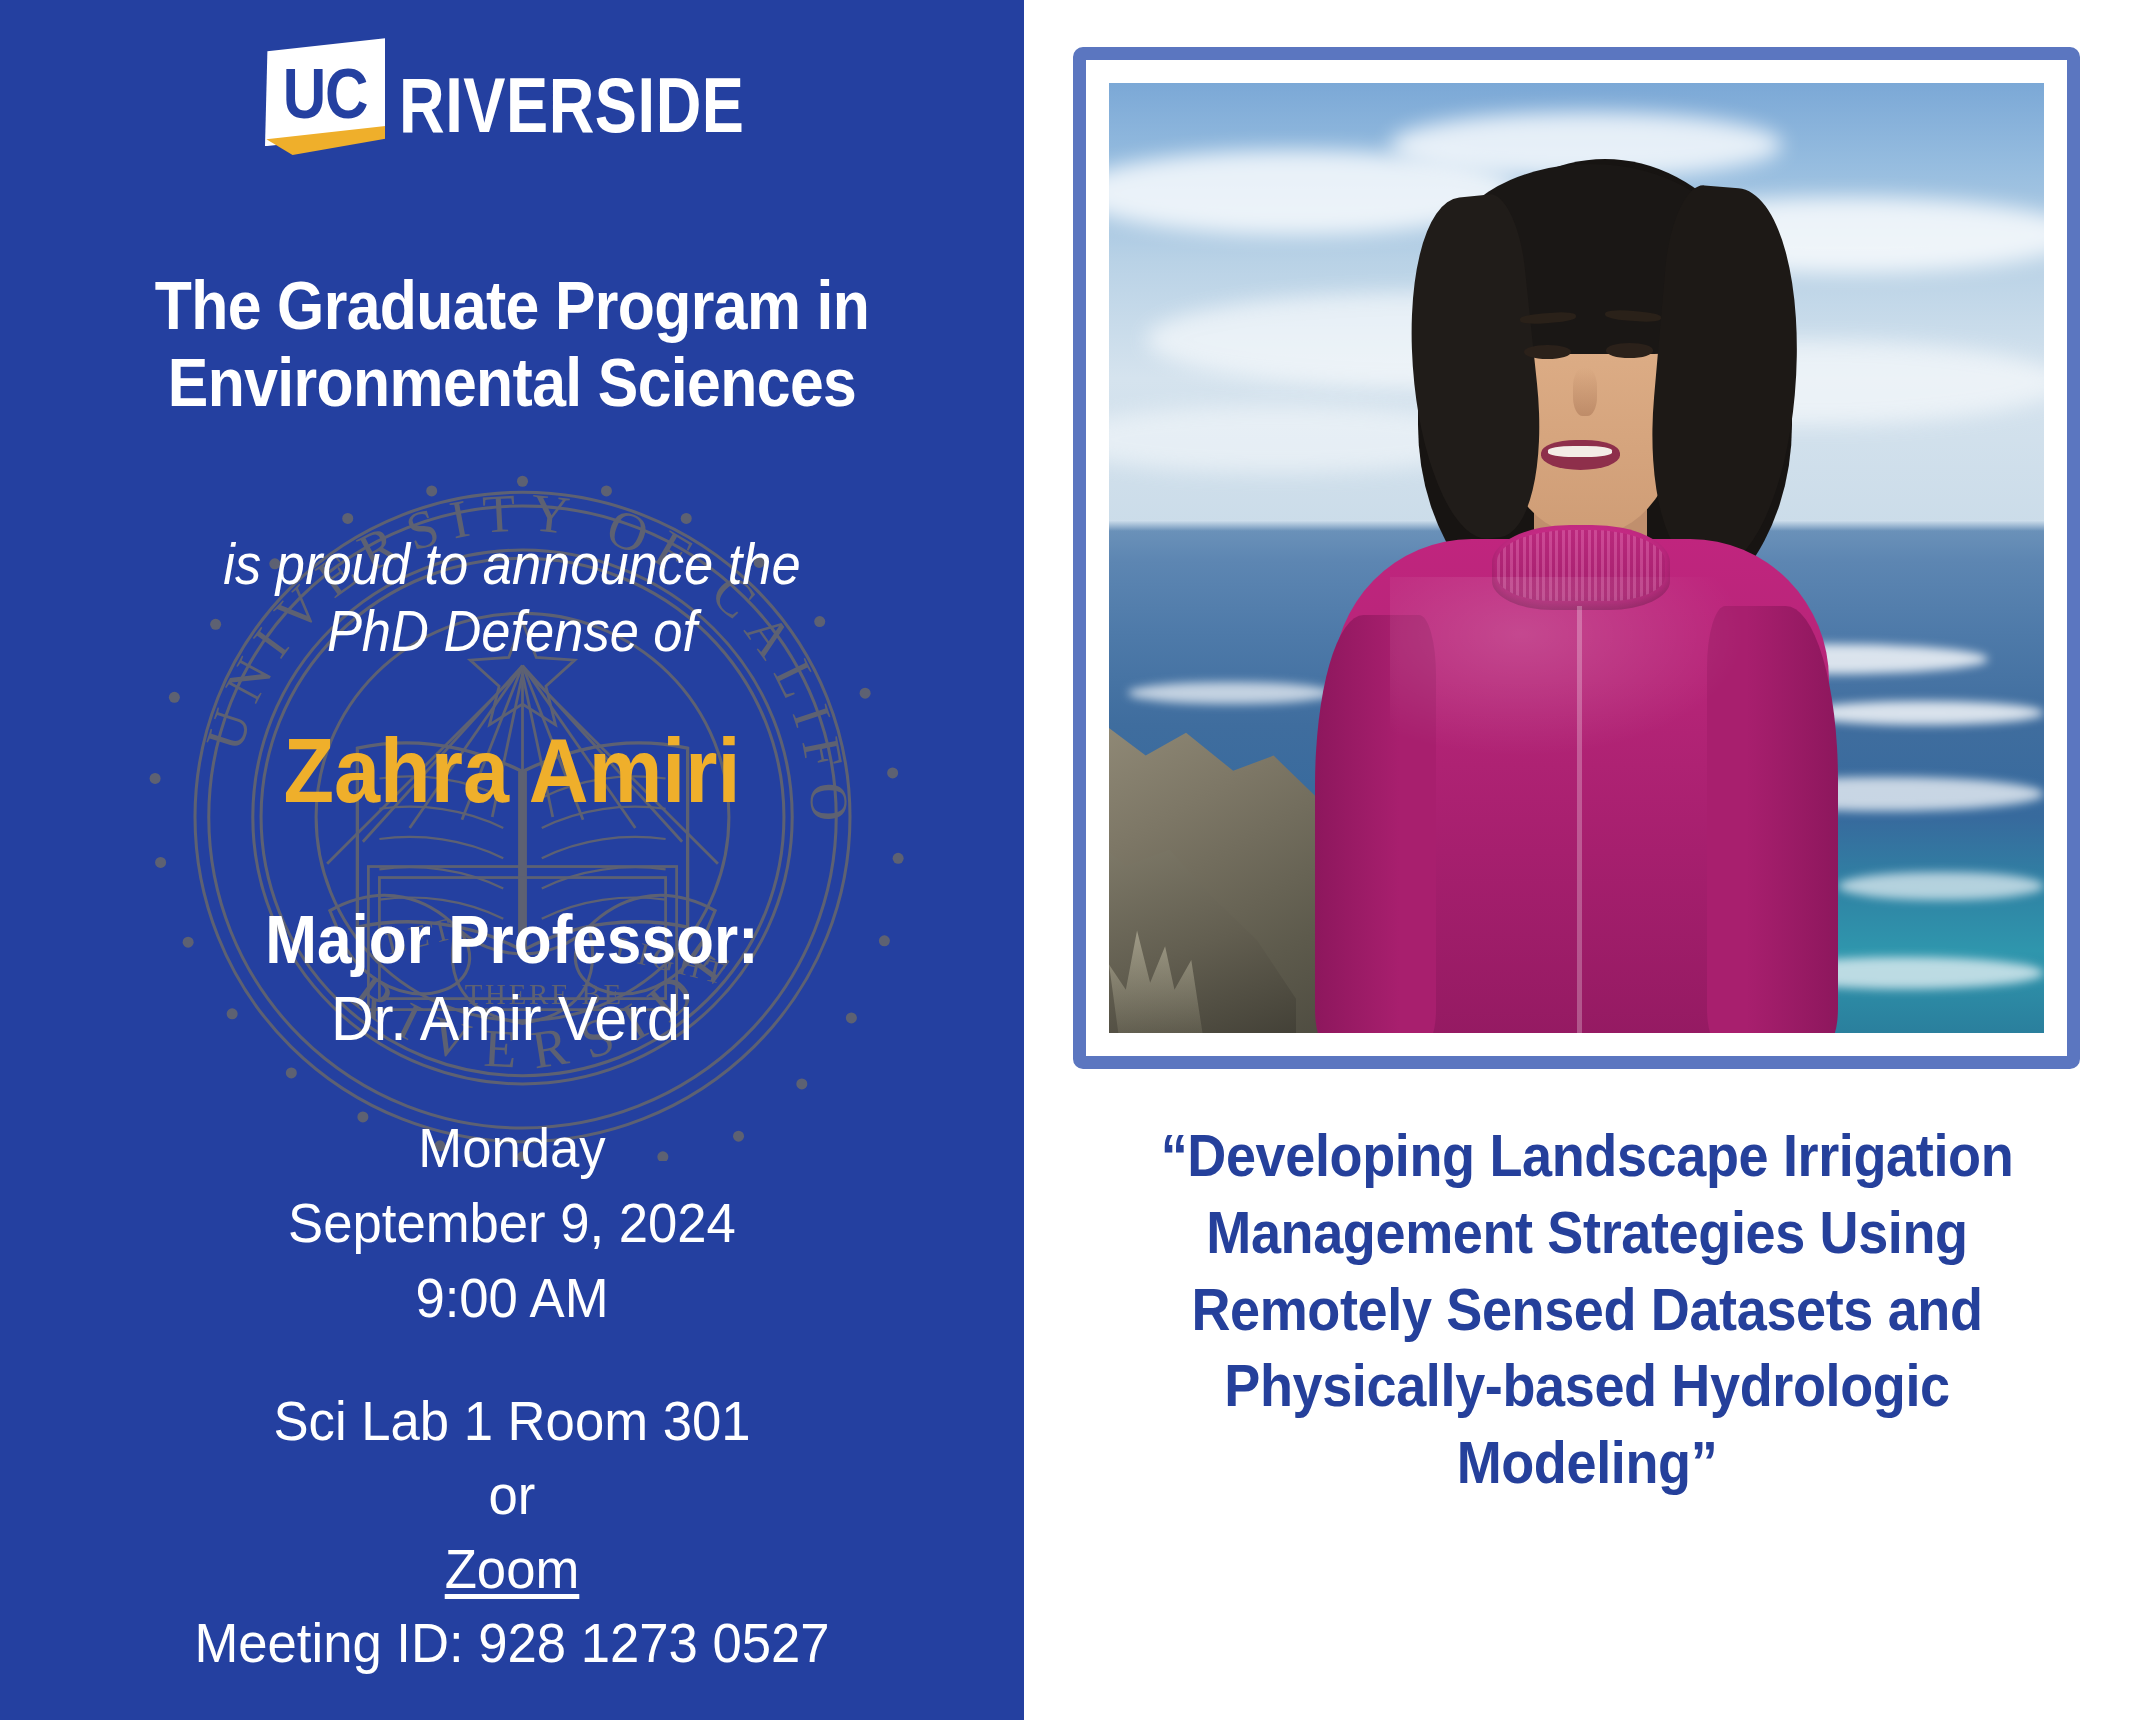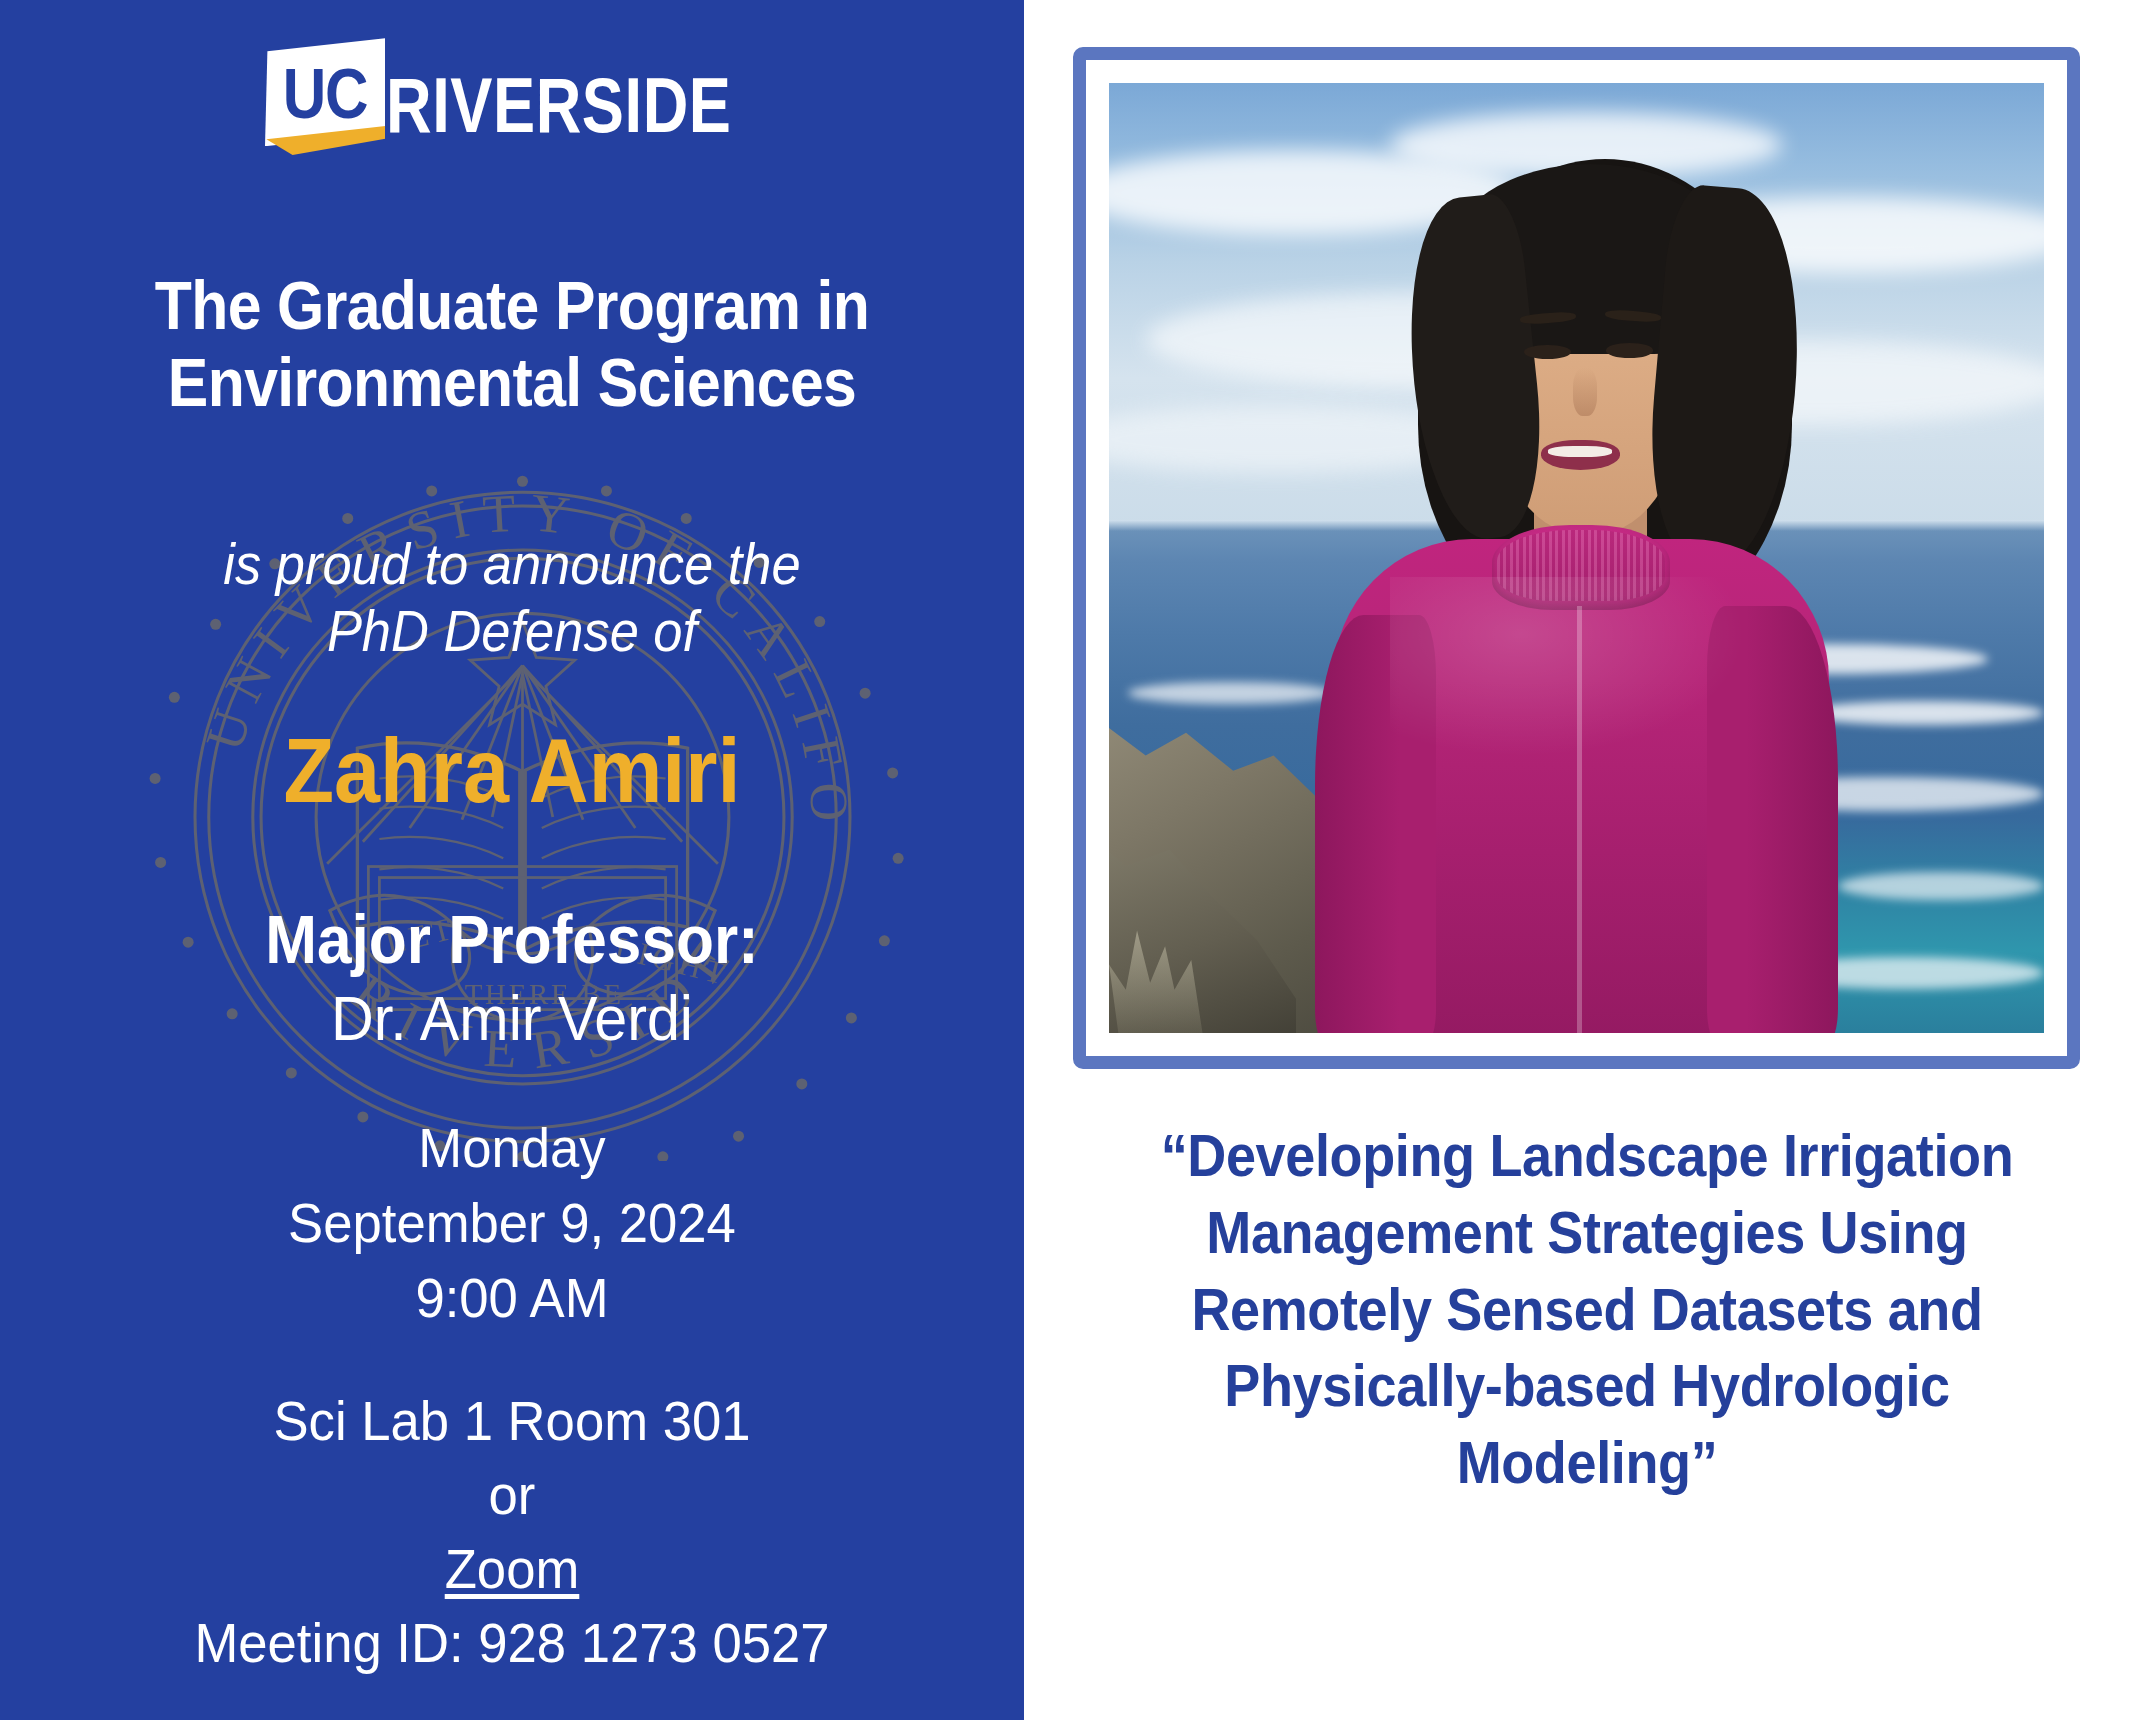--- a/index.html
+++ b/index.html
@@ -21,21 +21,21 @@
   
   .seal-wrap{
     position:absolute;left:128px;top:473px;width:789px;height:688px;
     opacity:.55;pointer-events:none;
   }
   .seal-wrap svg{width:100%;height:100%;display:block;}
 
   
   .logo{
     position:absolute;left:265px;top:34px;
-    display:flex;align-items:flex-end;gap:1px;
+    display:flex;align-items:flex-end;gap:14px;
   }
   .logo-mark{position:relative;width:120px;height:120px;}
   .logo-mark .sheet{
     position:absolute;left:0;top:4.3px;width:120px;height:108px;
     background:#ffffff;
     clip-path:polygon(2% 12%, 100% 0%, 100% 88%, 0% 100%);
   }
   .logo-mark .gold{
     position:absolute;left:1.4px;top:92px;width:119px;height:29px;
     background:#EFAF2B;

